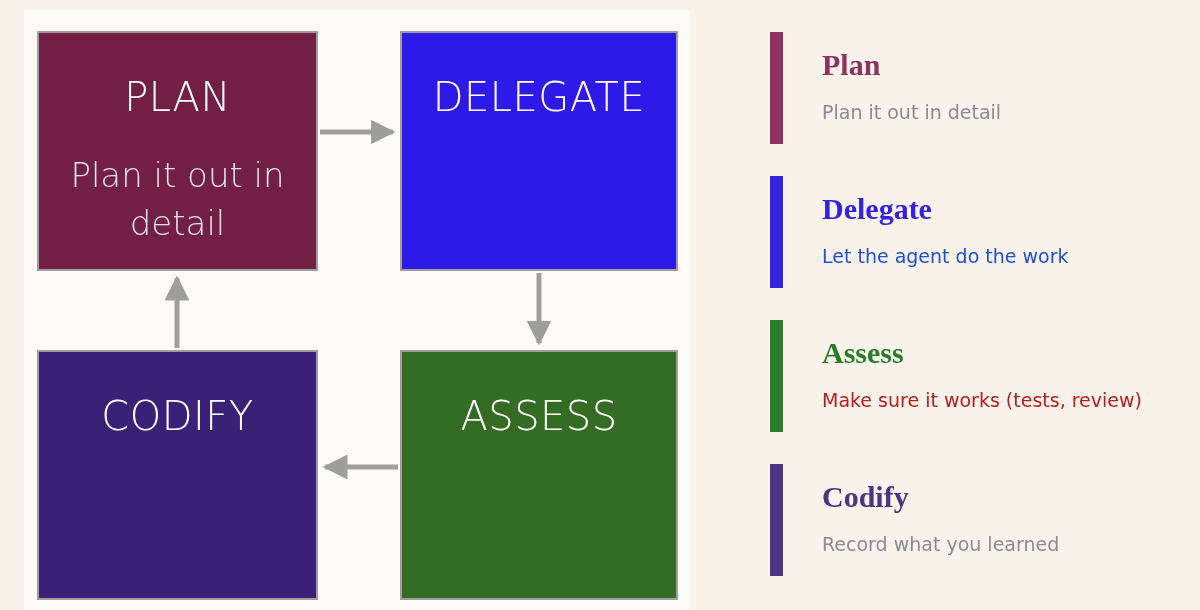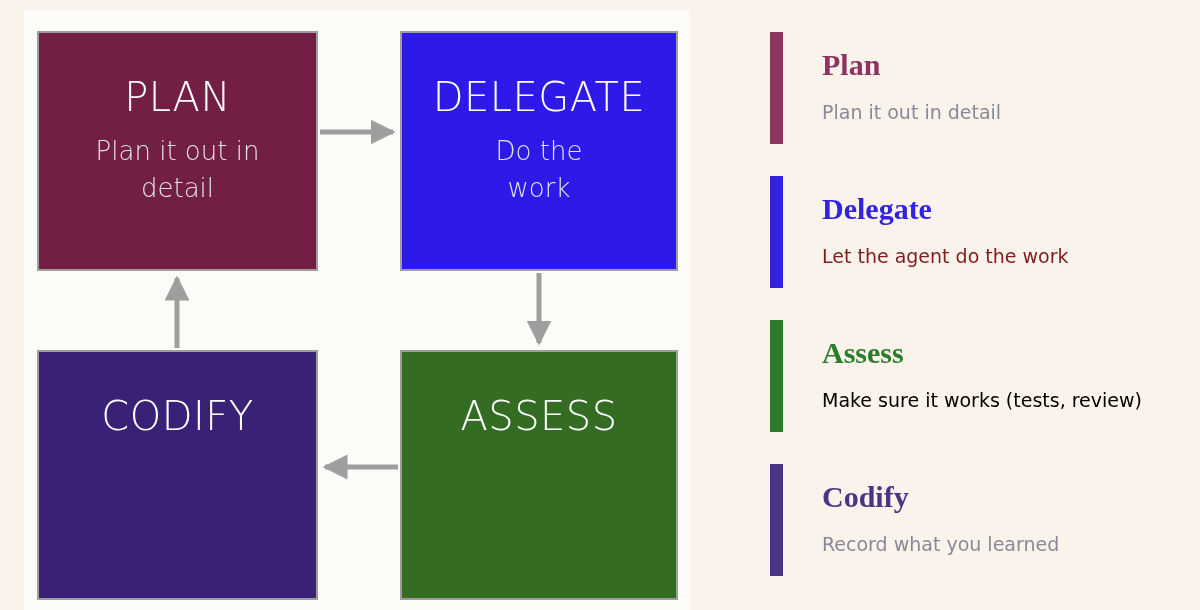--- a/index.html
+++ b/index.html
@@ -43,23 +43,23 @@
     color: #ffffff;
     font-size: 40px;
     line-height: 1;
     letter-spacing: 0.5px;
     margin-top: 44px;
   }
   .flow-box .box-desc {
     font-family: "DejaVu Sans", sans-serif;
     font-weight: 300;
     color: #dfe3ea;
-    font-size: 26px;
+    font-size: 34px;
     line-height: 1.42;
-    margin-top: 16px;
+    margin-top: 34px;
     padding: 0 16px;
     white-space: pre-line;
   }
 
   
   #box-plan     { left: 13px;  top: 21px;  width: 281px; height: 240px; }
   #box-delegate { left: 376px; top: 21px;  width: 278px; height: 240px; }
   #box-codify   { left: 13px;  top: 340px; width: 281px; height: 250px; }
   #box-assess   { left: 376px; top: 340px; width: 278px; height: 250px; }
 
@@ -131,22 +131,20 @@
   </svg>
 
   <div class="flow-box" id="box-plan" style="background-color: rgb(114, 30, 69); border-color: rgb(158, 158, 158);">
     <div class="box-title">PLAN</div>
     <div class="box-desc">Plan it out in
 detail</div>
   </div>
 
   <div class="flow-box" id="box-delegate" style="background-color: rgb(45, 26, 232); border-color: rgb(158, 158, 158);">
     <div class="box-title">DELEGATE</div>
-    <div class="box-desc">Do the
-work</div>
   </div>
 
   <div class="flow-box" id="box-codify" style="background-color: rgb(59, 32, 120); border-color: rgb(158, 158, 158);">
     <div class="box-title">CODIFY</div>
   </div>
 
   <div class="flow-box" id="box-assess" style="background-color: rgb(51, 108, 34); border-color: rgb(158, 158, 158);">
     <div class="box-title">ASSESS</div>
   </div>
 
@@ -156,27 +154,27 @@
 
   <div class="legend-item">
     <div class="legend-bar" style="background-color: rgb(142, 50, 96);"></div>
     <p class="legend-title" style="color: rgb(142, 50, 96);">Plan</p>
     <p class="legend-desc" style="color: rgb(138, 138, 150);">Plan it out in detail</p>
   </div>
 
   <div class="legend-item">
     <div class="legend-bar" style="background-color: rgb(51, 34, 224);"></div>
     <p class="legend-title" style="color: rgb(51, 34, 224);">Delegate</p>
-    <p class="legend-desc" style="color: #7f1d1d;">Let the agent do the work</p>
+    <p class="legend-desc" style="color: #1d4ed8;">Let the agent do the work</p>
   </div>
 
   <div class="legend-item">
     <div class="legend-bar" style="background-color: rgb(42, 123, 42);"></div>
     <p class="legend-title" style="color: rgb(42, 123, 42);">Assess</p>
-    <p class="legend-desc" style="color: #000000;">Make sure it works (tests, review)</p>
+    <p class="legend-desc" style="color: #b91c1c;">Make sure it works (tests, review)</p>
   </div>
 
   <div class="legend-item">
     <div class="legend-bar" style="background-color: rgb(74, 52, 131);"></div>
     <p class="legend-title" style="color: rgb(74, 52, 131);">Codify</p>
     <p class="legend-desc" style="color: rgb(138, 138, 150);">Record what you learned</p>
   </div>
 
 </div>
 

